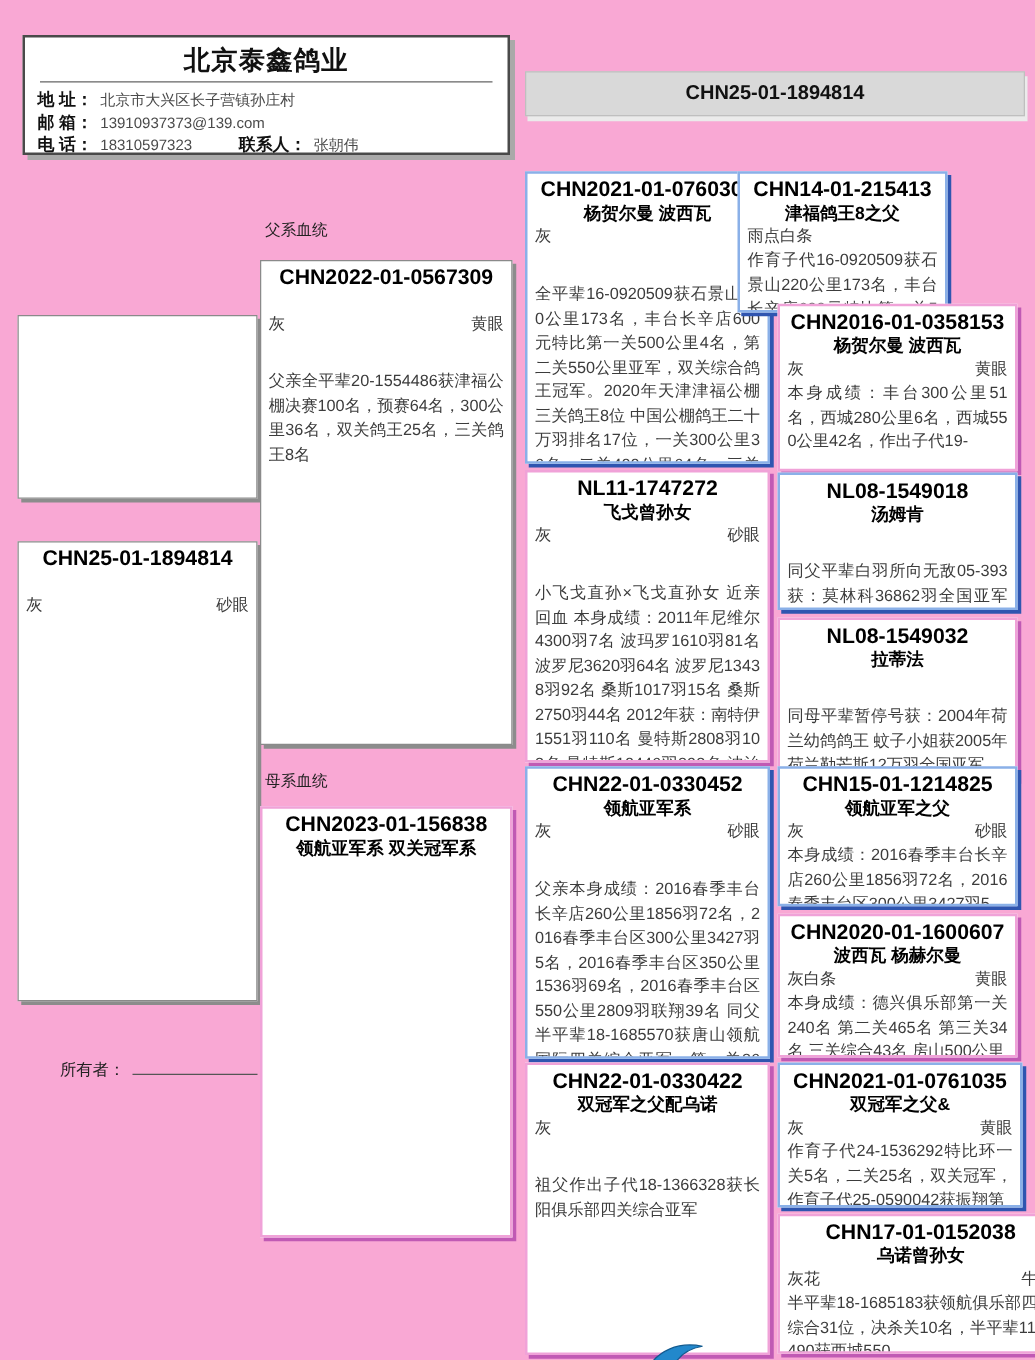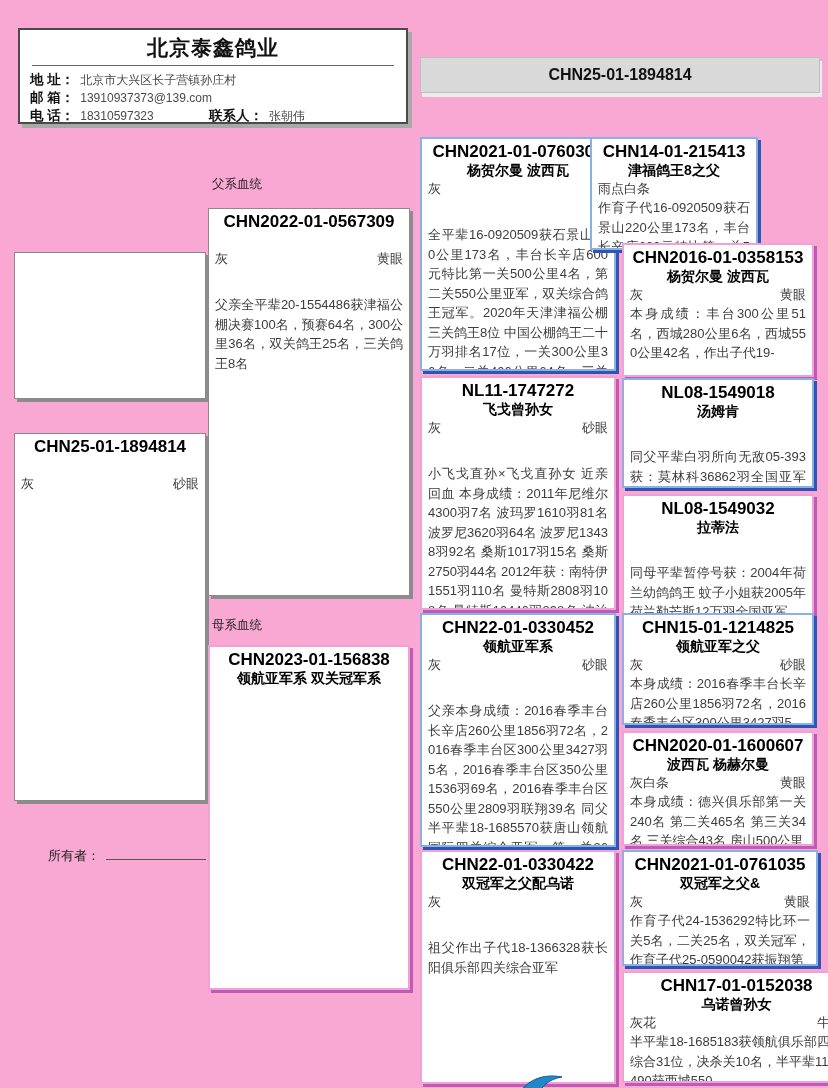--- a/index.html
+++ b/index.html
@@ -13,21 +13,21 @@
   body{font-family:"Liberation Sans","DejaVu Sans",sans-serif;color:#2b2b2b;}
   .page{position:relative;width:828px;height:1088px;background:#f9a8d4;overflow:hidden;margin:0 auto;}
 
   
   .loft-card{position:absolute;left:18px;top:28px;width:390px;height:96px;background:#fff;
     border:2px solid #4a4a4a;box-shadow:4px 4px 0 #a9a9a9;padding:4px 10px 0 10px;}
   .loft-title{text-align:center;font-size:21px;font-weight:bold;letter-spacing:1px;color:#111;}
   .loft-rule{border:none;border-top:1px solid #666;margin:3px 2px 5px 2px;}
   .loft-line{font-size:12px;color:#4a4a4a;line-height:17px;white-space:nowrap;}
   .loft-line b{font-size:13.5px;color:#111;margin-right:6px;}
-  .loft-contact{margin-left:52px;}
+  .loft-contact{margin-left:34px;}
   .loft-contact b{margin-left:0;}
 
   
   .ring-bar{position:absolute;left:420px;top:57px;width:400px;height:36px;background:var(--bar-bg);
     border:1px solid #bfbfbf;box-shadow:2px 4px 0 #ebebeb;display:flex;align-items:center;justify-content:center;
     font-size:16px;font-weight:bold;color:#111;}
 
   
   .box{position:absolute;background:#fff;border:1px solid var(--gray-border);
     box-shadow:3px 3px 0 var(--gray-shadow);padding:3px 6px;overflow:hidden;}

